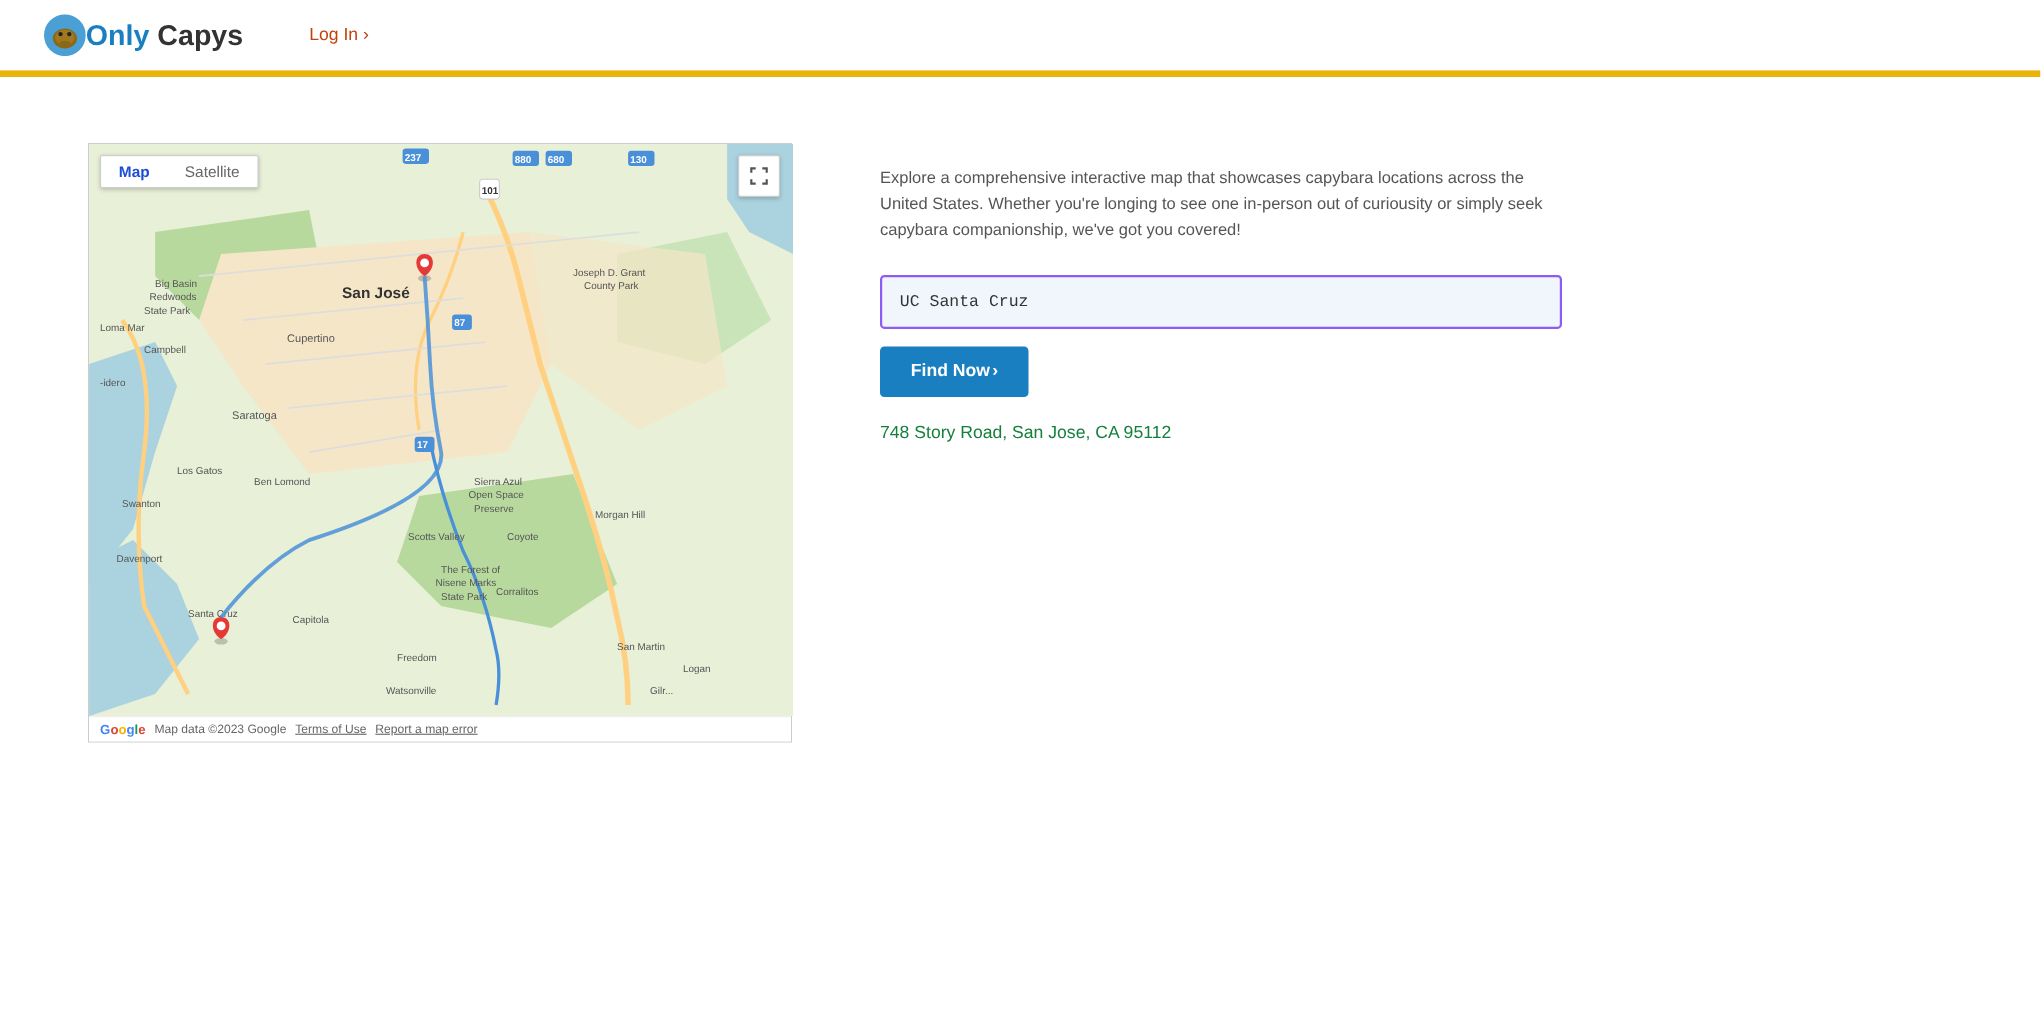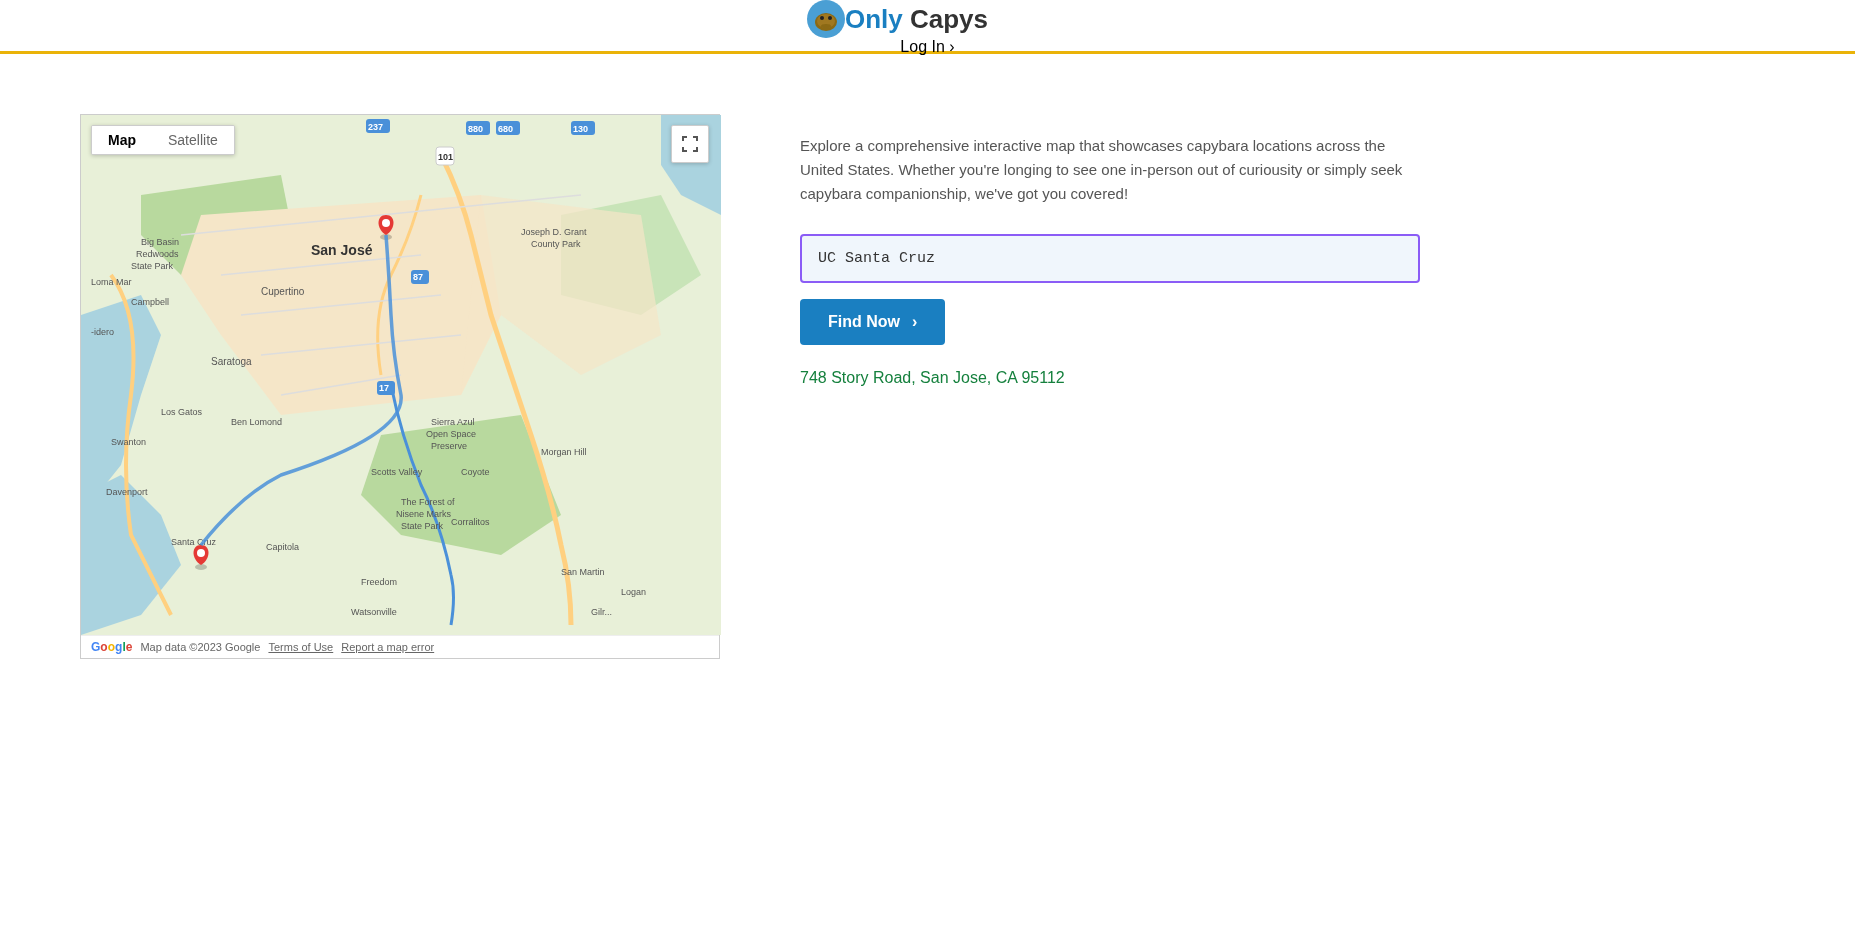--- a/index.html
+++ b/index.html
@@ -3,23 +3,22 @@
   <meta charset="utf-8">
   <style>
     * { box-sizing: border-box; margin: 0; padding: 0; }
     body { font-family: Arial, sans-serif; background: #fff; color: #333; }
 
     
     nav {
       display: flex;
       align-items: center;
       padding: 0 40px;
-      height: 54px;
-      border-bottom: 3px solid #eab308;
-      flex-direction: column;
+      height: 70px;
+      border-bottom: 6px solid #eab308;
     }
     .nav-logo {
       display: flex;
       align-items: center;
       margin-right: 60px;
       text-decoration: none;
     }
     .nav-logo-text-only { font-size: 26px; font-weight: bold; color: #1a7fc1; }
     .nav-logo-text-only span { color: #1a7fc1; }
     .nav-links {
@@ -28,21 +27,21 @@
       flex: 1;
     }
     .nav-links a {
       text-decoration: none;
       color: #222;
       font-size: 16px;
       font-weight: 500;
     }
     .nav-login {
       text-decoration: none;
-      color: #000000;
+      color: #c2410c;
       font-size: 16px;
       font-weight: 500;
     }
 
     
     .main-content {
       display: flex;
       align-items: flex-start;
       padding: 60px 80px;
       gap: 80px;
@@ -68,21 +67,21 @@
       z-index: 10;
       box-shadow: 0 1px 4px rgba(0,0,0,0.2);
     }
     .map-controls button {
       padding: 6px 16px;
       background: #fff;
       border: none;
       cursor: pointer;
       font-size: 14px;
       font-weight: 500;
-      color: #000000;
+      color: #1d4ed8;
     }
     .map-controls button.active {
       background: #fff;
       font-weight: 700;
     }
     .map-controls button:not(.active) {
       color: #666;
     }
     .map-fullscreen {
       position: absolute;
@@ -175,21 +174,21 @@
       background: #1a7fc1;
       color: #fff;
       border: none;
       padding: 14px 28px;
       font-size: 16px;
       font-weight: 600;
       border-radius: 4px;
       cursor: pointer;
       display: flex;
       align-items: center;
-      gap: 12px;
+      gap: 2px;
       margin-bottom: 24px;
     }
     .result-distance {
       font-size: 16px;
       color: #1a7fc1;
       font-weight: 600;
       margin-bottom: 8px;
     }
     .result-name {
       font-size: 16px;

